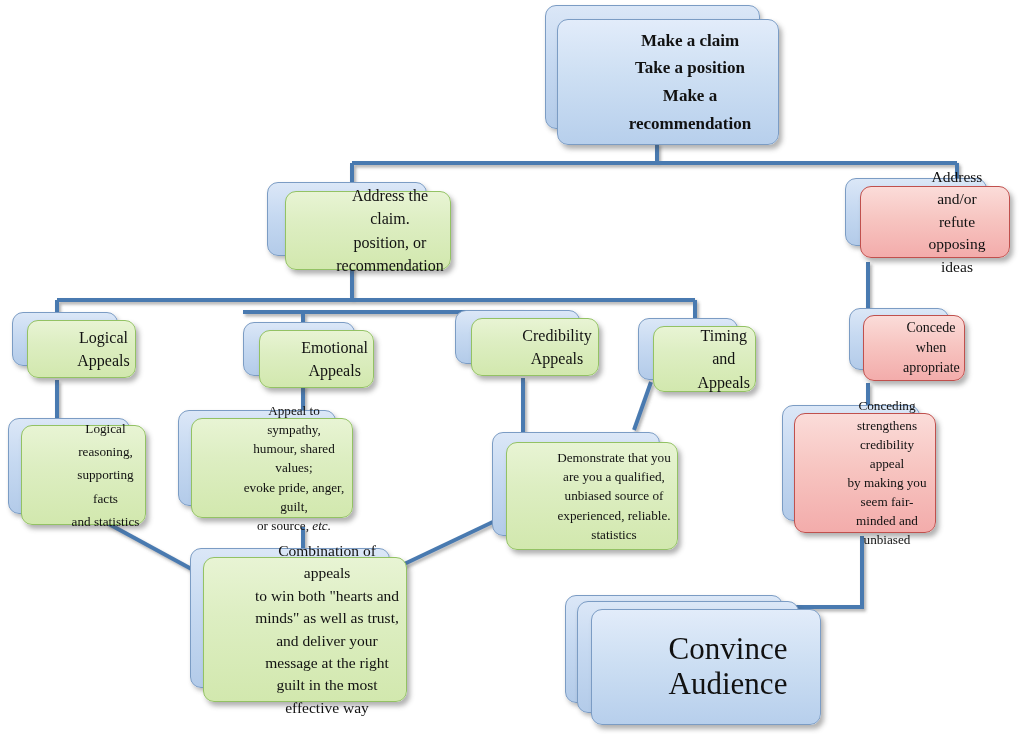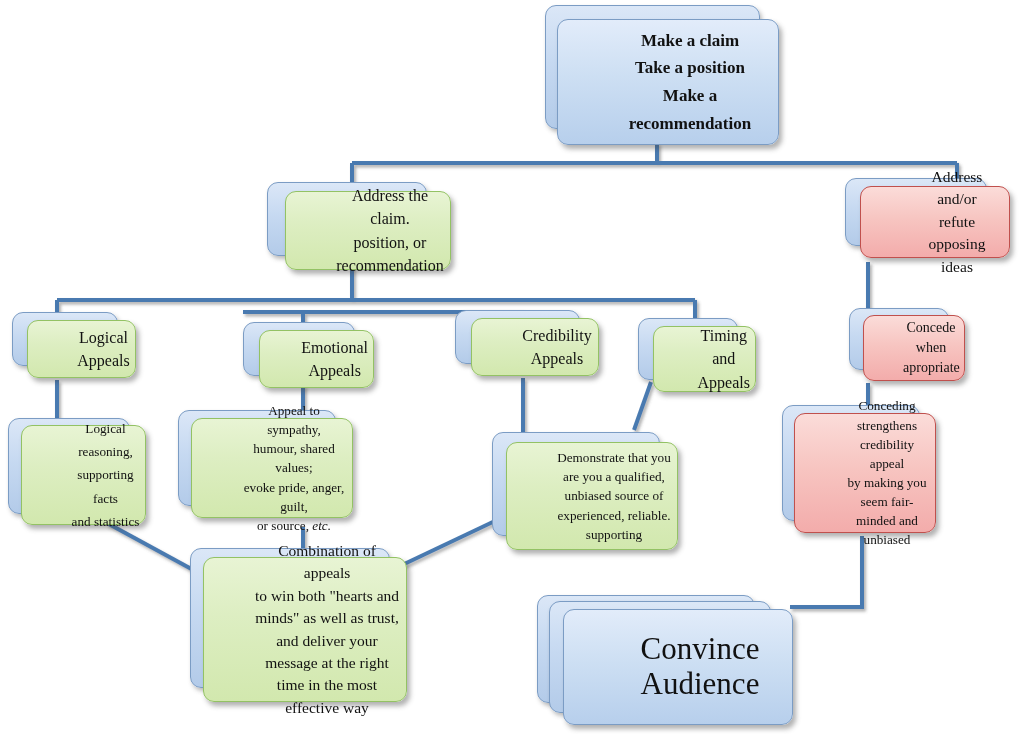--- a/index.html
+++ b/index.html
@@ -259,21 +259,21 @@
   </div>
 
   <div class="node" style="left:492px; top:432px; width:190px; height:125px;">
     <div class="layer" style="left:0; top:0; width:168px; height:104px;"></div>
     <div class="front green" style="left:14px; top:10px; width:172px; height:108px;">
       <div class="txt s13 lh14">
         <div>Demonstrate that you</div>
         <div>are you a qualified,</div>
         <div>unbiased source of</div>
         <div>experienced, reliable.</div>
-        <div>supporting</div>
+        <div>statistics</div>
       </div>
     </div>
   </div>
 
   <div class="node" style="left:782px; top:405px; width:160px; height:135px;">
     <div class="layer" style="left:0; top:0; width:138px; height:116px;"></div>
     <div class="front red" style="left:12px; top:8px; width:142px; height:120px;">
       <div class="txt s13 lh14">
         <div>Conceding</div>
         <div>strengthens</div>
@@ -288,27 +288,27 @@
 
   <div class="node" style="left:190px; top:548px; width:222px; height:160px;">
     <div class="layer" style="left:0; top:0; width:200px; height:140px;"></div>
     <div class="front green" style="left:13px; top:9px; width:204px; height:145px;">
       <div class="txt s15 lh14">
         <div>Combination of appeals</div>
         <div>to win both "hearts and</div>
         <div>minds" as well as trust,</div>
         <div>and deliver your</div>
         <div>message at the right</div>
-        <div>time in the most</div>
+        <div>guilt in the most</div>
         <div>effective way</div>
       </div>
     </div>
   </div>
 
-  <div class="node" style="left:537px; top:595px; width:241px; height:130px;">
+  <div class="node" style="left:565px; top:595px; width:241px; height:130px;">
     <div class="layer" style="left:0; top:0; width:218px; height:108px;"></div>
     <div class="layer" style="left:12px; top:6px; width:222px; height:112px;"></div>
     <div class="front blue" style="left:26px; top:14px; width:230px; height:116px;">
       <div class="txt s30" style="line-height:1.12;">
         <div>Convince</div>
         <div>Audience</div>
       </div>
     </div>
   </div>
 

